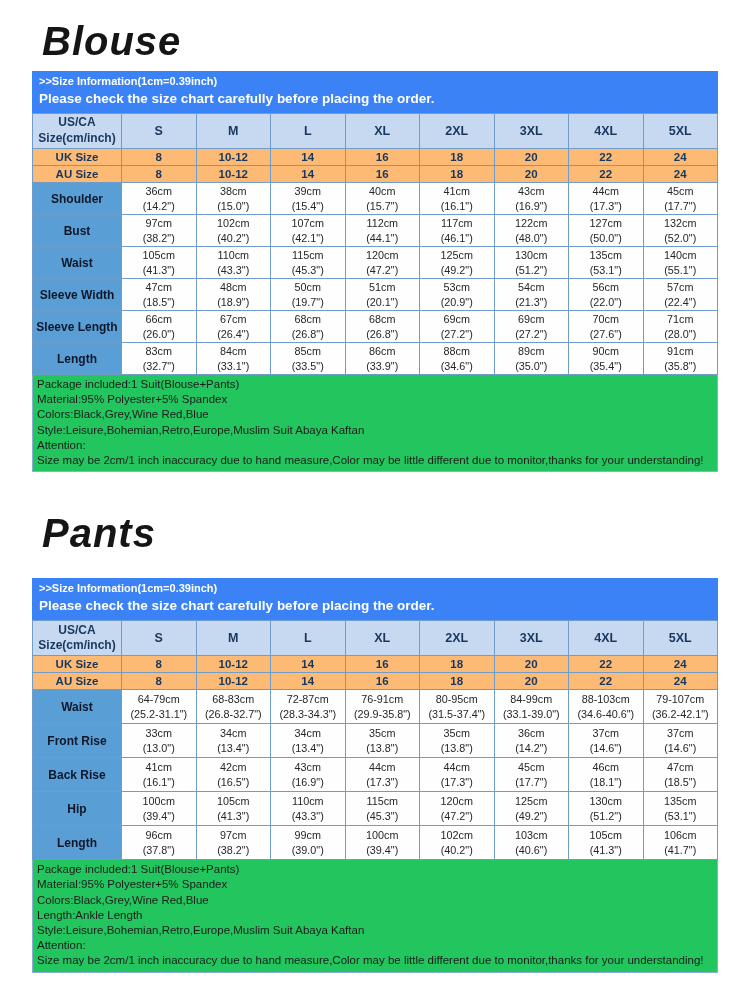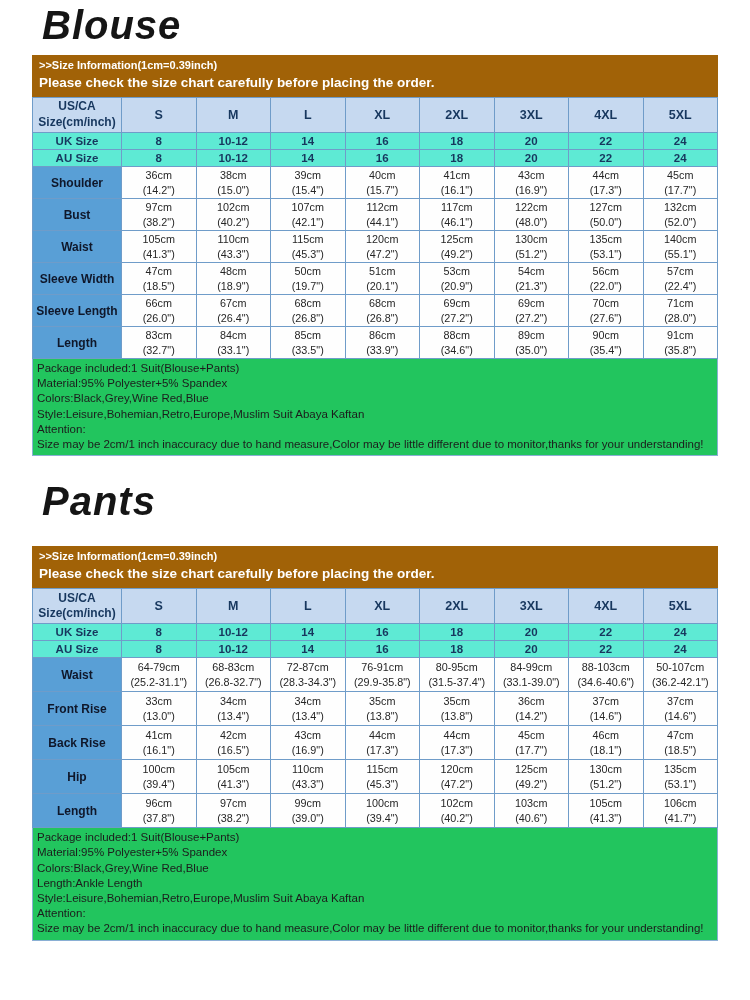--- a/index.html
+++ b/index.html
@@ -6,37 +6,37 @@
   body {
     width: 750px; height: 1000px; overflow: hidden;
     font-family: "Liberation Sans", sans-serif;
     color: #1f1f1f;
   }
   .page { width: 750px; height: 1000px; }
   .section { }
   .section-title {
     font-style: italic; font-weight: bold;
     font-size: 40px; line-height: 1.05;
-    color: #151515; margin: 0 0 9px 42px; padding-top: 4px;
+    color: #151515; margin: 0 0 9px 42px; padding-top: 20px;
     letter-spacing: 1px;
   }
   .section + .section { margin-top: 20px; }
   .section.pants .section-title { margin-bottom: 24px; }
   .sizechart { width: 686px; margin-left: 32px; }
-  .banner { background: #a16207; color: #ffffff; }
+  .banner { background: #3b82f6; color: #ffffff; }
   .banner-line1 { font-size: 11px; font-weight: bold; padding: 4px 8px 1px 7px; }
   .banner-line2 { font-size: 13.5px; font-weight: bold; padding: 3px 8px 7px 7px; }
   table.size-table { border-collapse: collapse; width: 100%; table-layout: fixed; }
   table.size-table th, table.size-table td {
     border: 1px solid #6f9cc9; text-align: center; padding: 0;
   }
   th.corner { width: 88px; background: #c6d9f0; color: #17375e; font-size: 12px; font-weight: bold; height: 34px; }
   th.corner div { line-height: 1.3; text-align: center; }
   th.size-col { background: #c6d9f0; color: #17375e; font-size: 12.5px; font-weight: bold; }
-  .region-row th, .region-row td { height: 16px; background: #5eead4; color: #17375e; font-size: 11.5px; font-weight: bold; }
+  .region-row th, .region-row td { height: 16px; background: #fdba74; color: #17375e; font-size: 11.5px; font-weight: bold; }
   .region-row td { color: #17375e; }
   .meas-row th.meas-label {
     background: #599fd6; color: #0f172a; font-size: 12px; font-weight: 600;
   }
   .blouse .meas-row td, .blouse .meas-row th { height: 31px; }
   .pants .meas-row td, .pants .meas-row th { height: 33px; }
   .meas-row td { background: #fefefe; color: #262626; font-size: 10.8px; }
   .meas-row td div { line-height: 1.38; }
   .notes {
     border: 1px solid #8aafd4; border-top: none;
@@ -390,21 +390,21 @@
               </td>
               <td class="meas-val">
                 <div class="cm">84-99cm</div>
                 <div class="inch">(33.1-39.0")</div>
               </td>
               <td class="meas-val">
                 <div class="cm">88-103cm</div>
                 <div class="inch">(34.6-40.6")</div>
               </td>
               <td class="meas-val">
-                <div class="cm">50-107cm</div>
+                <div class="cm">79-107cm</div>
                 <div class="inch">(36.2-42.1")</div>
               </td>
             </tr>
             <tr class="meas-row">
               <th class="meas-label">Front Rise</th>
               <td class="meas-val">
                 <div class="cm">33cm</div>
                 <div class="inch">(13.0")</div>
               </td>
               <td class="meas-val">

